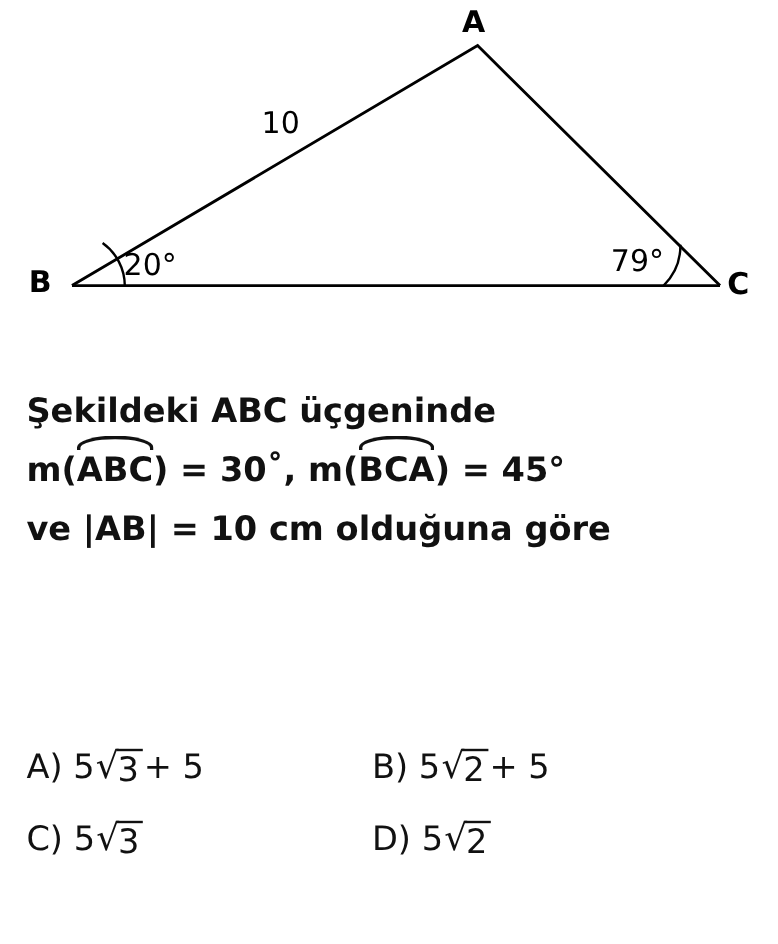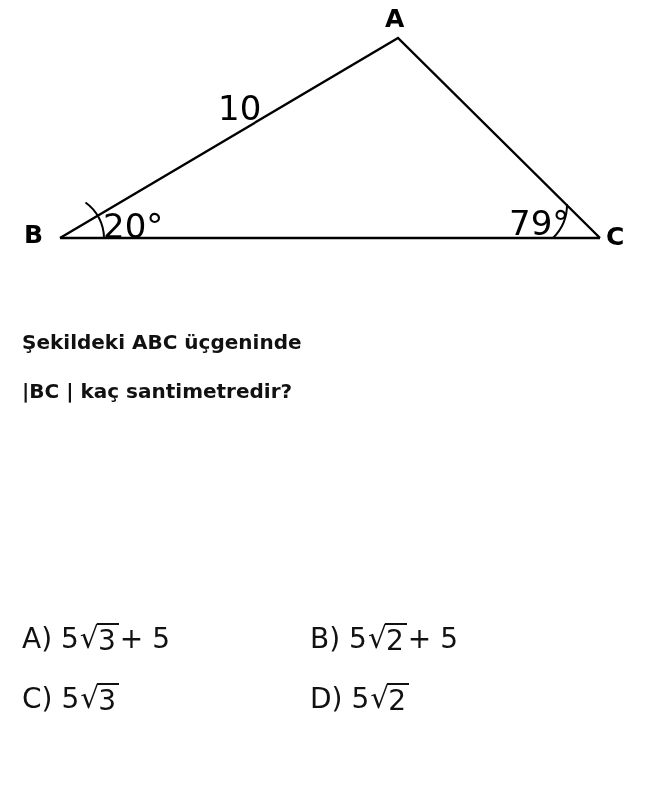--- a/index.html
+++ b/index.html
@@ -35,42 +35,42 @@
     font-family: "DejaVu Sans", sans-serif;
     font-weight: bold;
     font-size: 25px;
     color: #000000;
     white-space: nowrap;
   }
   .fig-value {
     position: absolute;
     font-family: "DejaVu Sans", sans-serif;
     font-weight: normal;
-    font-size: 34px;
+    font-size: 25px;
     color: #000000;
     white-space: nowrap;
   }
   #lbl-A { left: 385px; top: 4px; }
   #lbl-B { left: 24px; top: 220px; }
   #lbl-C { left: 606px; top: 222px; }
   #lbl-side-AB { left: 218px; top: 88px; }
   #lbl-angle-B { left: 103px; top: 206px; }
   #lbl-angle-C { left: 509px; top: 203px; }
 
   
   #question {
     position: absolute;
     left: 22px;
     top: 318px;
     width: 610px;
   }
   .qline {
     font-family: "DejaVu Sans", sans-serif;
     font-weight: bold;
-    font-size: 20px;
+    font-size: 28px;
     line-height: 49px;
     color: #111111;
     white-space: nowrap;
   }
   .ovl {
     position: relative;
     display: inline-block;
   }
   .ovl > .hat {
     position: absolute;
@@ -143,22 +143,25 @@
     <span class="fig-label" id="lbl-B">B</span>
     <span class="fig-label" id="lbl-C">C</span>
     <span class="fig-value" id="lbl-side-AB">10</span>
     <span class="fig-value" id="lbl-angle-B">20°</span>
     <span class="fig-value" id="lbl-angle-C">79°</span>
   </div>
 
   <div id="question">
     <div class="qline">Şekildeki ABC üçgeninde</div>
 
+    <div class="qline">
+      <span>m(</span><span class="ovl"><span class="hat"></span><span>ABC</span></span><span>) = 30˚, m(</span><span class="ovl"><span class="hat"></span><span>BCA</span></span><span>) = 45°</span>
+    </div>
 
-    <div class="qline">|BC | kaç santimetredir?</div>
+    <div class="qline">ve |AB| = 10 cm olduğuna göre</div>
   </div>
 
   <div id="options">
 
     <div class="opt-row">
       <div class="opt opt-a">
         <span>A)</span>&nbsp;<span>5</span><span class="radical">
             <span class="sign">√</span>
             <span class="rad-content">3</span>
           </span><span> + 5</span>

